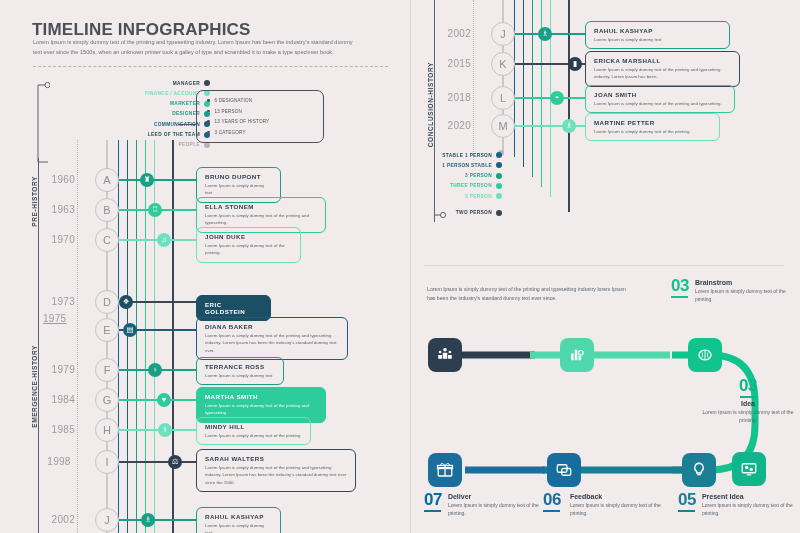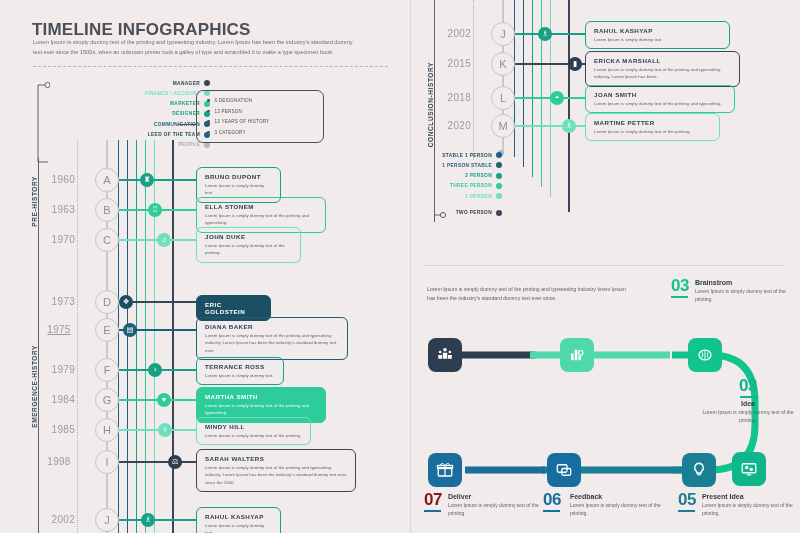--- a/index.html
+++ b/index.html
@@ -190,21 +190,21 @@
       <div>
         <div class="abs year" style="left:43px; top:296px; width:32px; text-align:right;">1973</div>
         <div class="abs letter-circle" style="left:95px; top:290px;">D</div>
         <div class="abs connector" style="left:119px; top:301.4px; width:77px; background:#3a4656;"></div>
         <div class="abs icon-circle" style="left:119px; top:295px; background:#1c4f63;">❖</div>
         <div class="abs card" style="left:196px; top:295px; width:75px; background:#1c4f63; border:1px solid #1c4f63;">
           <div class="ctitle" style="color:#ffffff">ERIC GOLDSTEIN</div>
         </div>
       </div>
       <div>
-        <div class="abs year" style="left:43px; top:324px; width:32px; text-align:center;text-decoration:underline;">1975</div>
+        <div class="abs year" style="left:43px; top:313px; width:32px; text-align:left;text-decoration:underline;">1975</div>
         <div class="abs letter-circle" style="left:95px; top:318px;">E</div>
         <div class="abs connector" style="left:119px; top:329.4px; width:77px; background:#1c5f78;"></div>
         <div class="abs icon-circle" style="left:123px; top:323px; background:#1c5f78;">▤</div>
         <div class="abs card" style="left:196px; top:317px; width:152px; background:transparent; border:1px solid #1c5f78;">
           <div class="ctitle" style="color:#2d3e50">DIANA BAKER</div>
           <div class="cbody" style="color:#5f646c">Lorem Ipsum is simply dummy text of the printing and typesetting industry. Lorem Ipsum has been the industry's standard dummy text ever.</div>
         </div>
       </div>
       <div>
         <div class="abs year" style="left:43px; top:364px; width:32px; text-align:right;">1979</div>
@@ -439,21 +439,21 @@
       <div class="abs node" style="left: 18px; top: 183px; background: rgb(27, 110, 156);">
         <span class="node-inner"><svg viewBox="0 0 24 24" width="18" height="18" fill="#ffffff">
             <rect x="3" y="9" width="18" height="11" rx="1" fill="none" stroke="#ffffff" stroke-width="1.7"></rect>
             <rect x="2" y="6" width="20" height="4" fill="none" stroke="#ffffff" stroke-width="1.7"></rect>
             <line x1="12" y1="6" x2="12" y2="20" stroke="#ffffff" stroke-width="1.7"></line>
             <path d="M12 6 Q8 1 6 5 Q7 6.5 12 6 Z M12 6 Q16 1 18 5 Q17 6.5 12 6 Z" fill="none" stroke="#ffffff" stroke-width="1.3"></path>
           </svg></span>
       </div>
       <div class="abs" style="left: 14px; top: 222px; width: 130px; display: flex; gap: 6px;">
         <div style="flex:0 0 auto;">
-          <div class="step-num" style="color:#7f1d1d">07</div>
+          <div class="step-num" style="color:#0369a1">07</div>
           <div class="step-rule" style="background:#1b6e9c"></div>
         </div>
         <div style="flex:1 1 auto; padding-top:1px;">
           <div class="step-title">Deliver</div>
           <div class="step-body">Lorem Ipsum is simply dummy text of the printing.</div>
         </div>
       </div>
     </div>
 
 </div>

